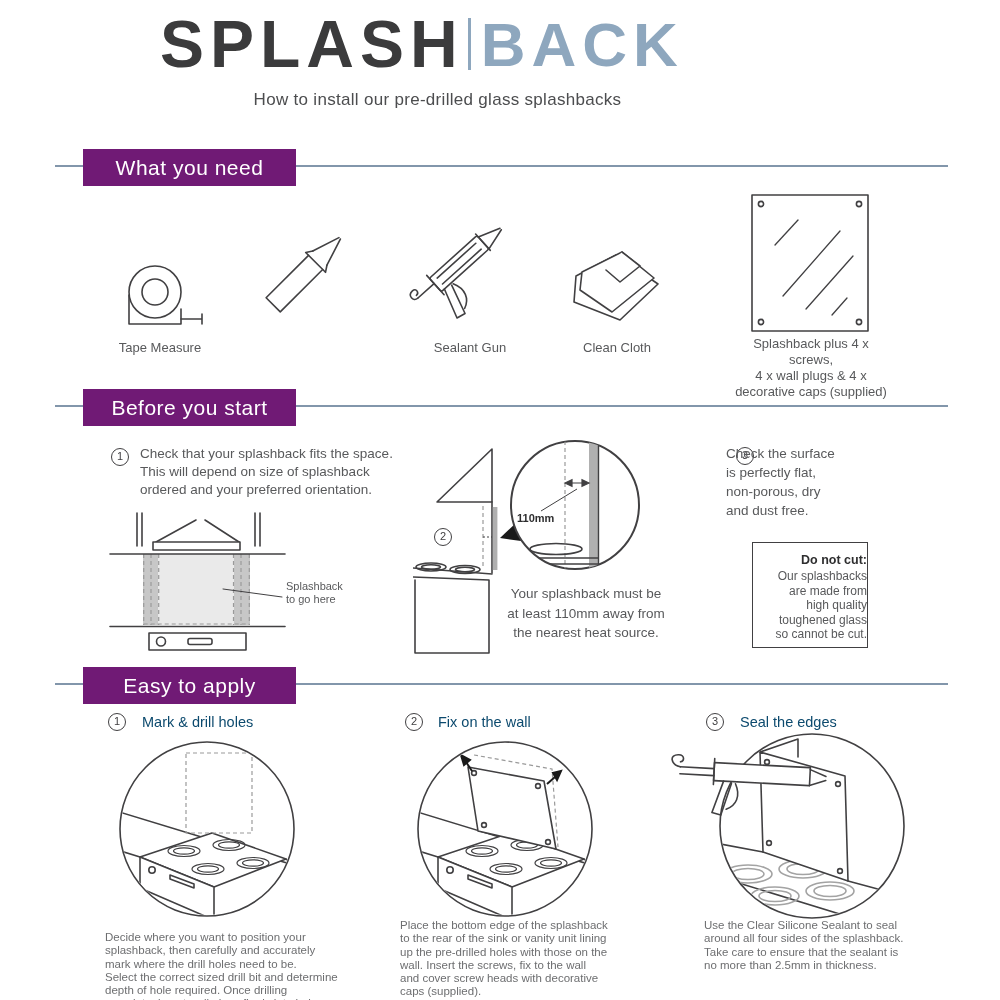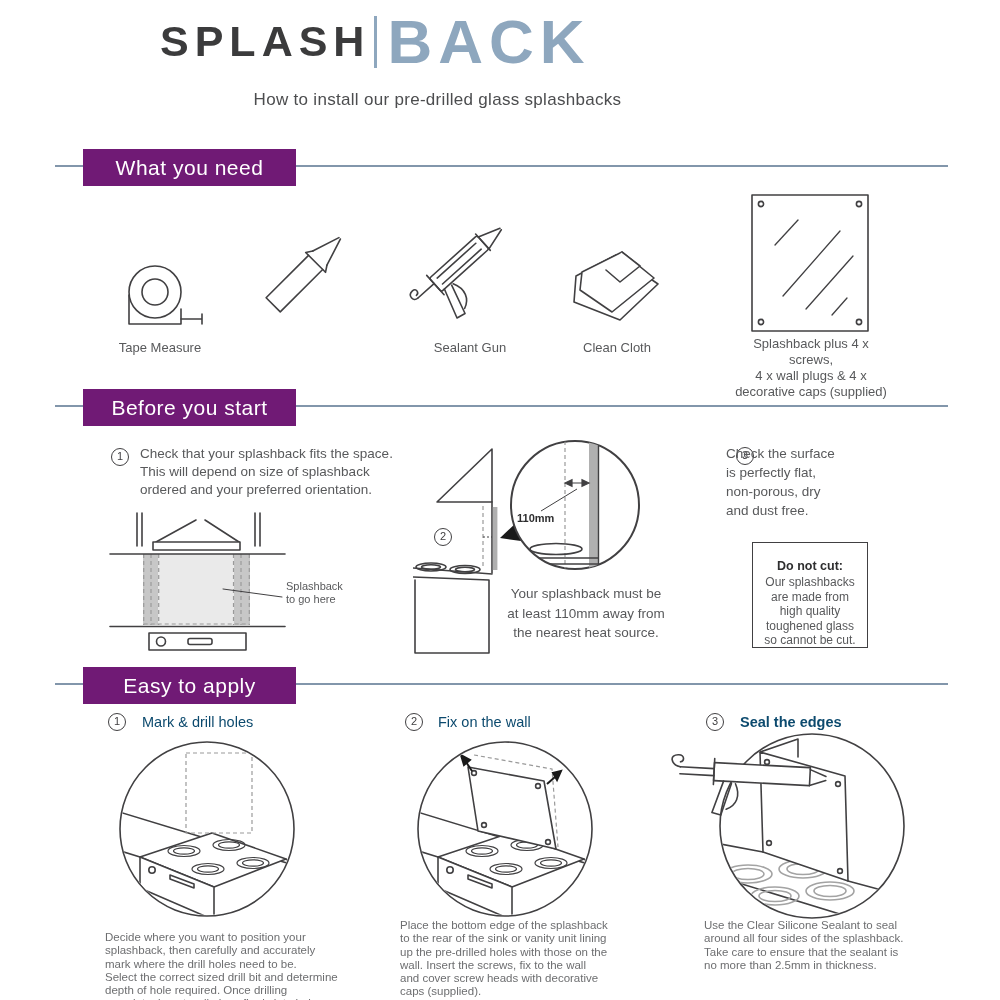--- a/index.html
+++ b/index.html
@@ -3,21 +3,21 @@
 <meta charset="utf-8">
 <style>
   html,body{margin:0;padding:0;background:#fff;}
   .page{position:relative;width:1000px;height:1000px;background:#fff;overflow:hidden;
         font-family:"Liberation Sans",sans-serif;color:#414042;}
   .abs{position:absolute;}
   .pre{white-space:pre-line;}
 
   
   .logo{left:160px;top:6px;display:flex;align-items:center;}
-  .logo-splash{font-size:43px;font-weight:bold;letter-spacing:6px;color:#3b3b3c;}
+  .logo-splash{font-size:66px;font-weight:bold;letter-spacing:6px;color:#3b3b3c;}
   .logo-divider{width:3px;height:52px;background:#8ea7be;margin:0 10px 0 4px;}
   .logo-back{font-size:62px;font-weight:bold;letter-spacing:6px;color:#8ea7be;}
 
   .subtitle{left:0;top:90px;width:875px;text-align:center;font-size:17px;color:#4c4d4f;letter-spacing:.3px;}
 
   
   .section{left:0;width:1000px;height:37px;}
   .section-line{position:absolute;left:55px;right:52px;top:16px;height:2px;background:#8296ab;}
   .section-box{position:absolute;left:83px;top:0;width:213px;height:37px;background:#701a75;
                color:#fff;display:flex;align-items:center;justify-content:center;
@@ -33,21 +33,21 @@
   .grayring{stroke:#a3a3a3;fill:none;stroke-width:1.6;}
 
   .num-badge{width:18px;height:18px;border:1.3px solid #414042;border-radius:50%;
              box-sizing:border-box;text-align:center;font-size:11px;line-height:15px;color:#414042;}
 
   .step-text{font-size:13.5px;line-height:18px;color:#58595b;}
   .small-note{font-size:11px;line-height:13px;color:#58595b;}
   .dim-label{font-size:11px;font-weight:bold;color:#2e2e2f;}
 
   .warning-box{left:752px;top:542px;width:116px;height:106px;border:1.5px solid #414042;
-               box-sizing:border-box;text-align:center;padding-top:16px;}
+               box-sizing:border-box;text-align:right;padding-top:10px;}
   .warning-title{font-size:12.5px;font-weight:bold;color:#2e2e2f;line-height:15px;}
   .warning-text{font-size:12px;line-height:14.6px;color:#58595b;margin-top:1px;}
 
   .apply-heading{font-size:14.5px;color:#0c4a6e;}
   .apply-par{font-size:11.5px;line-height:13.3px;color:#6d6e70;width:300px;}
 </style>
 </head>
 <body>
 
 <div class="page">
@@ -216,21 +216,21 @@
   <div class="abs section" style="top:667px;">
     <div class="section-line"></div>
     <div class="section-box">Easy to apply</div>
   </div>
 
   <div class="abs num-badge" style="left:108px;top:713px;">1</div>
   <div class="abs apply-heading" style="left:142px;top:714px;">Mark &amp; drill holes</div>
   <div class="abs num-badge" style="left:405px;top:713px;">2</div>
   <div class="abs apply-heading" style="left:438px;top:714px;">Fix on the wall</div>
   <div class="abs num-badge" style="left:706px;top:713px;">3</div>
-  <div class="abs apply-heading" style="left:740px;top:714px;font-weight:bold;">Seal the edges</div>
+  <div class="abs apply-heading" style="left:740px;top:714px;">Seal the edges</div>
 
   <svg class="abs" style="left:112px;top:739px;" width="190" height="182" viewBox="0 0 190 182">
     <defs>
         <clipPath id="clip1">
           <circle cx="95" cy="90" r="86"></circle>
         </clipPath>
       </defs>
     <circle cx="95" cy="90" r="87" class="ink" stroke-width="2"></circle>
     <g clip-path="url(#clip1)">
       <g class="ink" stroke-width="1.5">

